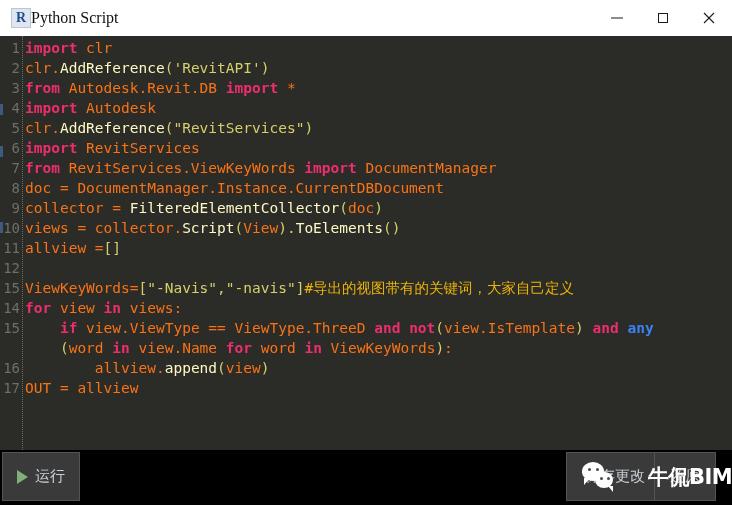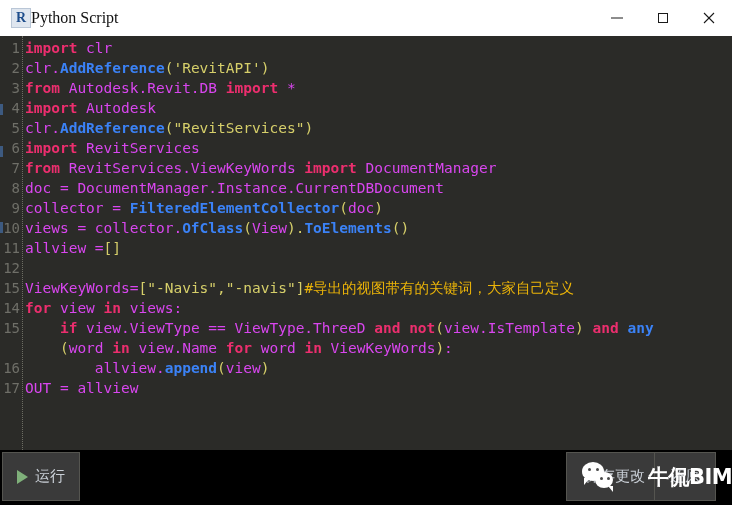--- a/index.html
+++ b/index.html
@@ -124,26 +124,26 @@
   }
   .code {
     padding-left: 5px;
     font-family: "DejaVu Sans Mono", "Liberation Mono", monospace;
     font-size: 14.5px;
     line-height: 20px;
     color: #e4e4dc;
     white-space: pre;
   }
   .kw  { color: #ec2e6e; font-weight: bold; }
-  .fn  { color: #3b82f6; font-weight: bold; }
+  .fn  { color: #fef9c3; font-weight: normal; }
   .bi  { color: #3b82f6; font-weight: bold; }
   .str { color: #d6cf6a; }
   .pun { color: #d6cf6a; }
   .cmt { color: #eab308; }
-  .pl  { color: #d946ef; }
+  .pl  { color: #f97316; }
 
   
   #bottombar {
     position: absolute;
     left: 0; top: 450px;
     width: 732px; height: 58px;
     background: #000000;
   }
   .btn {
     position: absolute;
@@ -263,21 +263,21 @@
     <div id="code-wrap">
         <div class="line"><div class="ln">1</div><div class="code"><span class="kw">import</span><span class="pl"> clr</span></div></div>
         <div class="line"><div class="ln">2</div><div class="code"><span class="pl">clr.</span><span class="fn">AddReference</span><span class="pun">(</span><span class="str">'RevitAPI'</span><span class="pun">)</span></div></div>
         <div class="line"><div class="ln">3</div><div class="code"><span class="kw">from</span><span class="pl"> Autodesk.Revit.DB </span><span class="kw">import</span><span class="pl"> *</span></div></div>
         <div class="line"><div class="ln">4</div><div class="code"><span class="kw">import</span><span class="pl"> Autodesk</span></div></div>
         <div class="line"><div class="ln">5</div><div class="code"><span class="pl">clr.</span><span class="fn">AddReference</span><span class="pun">(</span><span class="str">"RevitServices"</span><span class="pun">)</span></div></div>
         <div class="line"><div class="ln">6</div><div class="code"><span class="kw">import</span><span class="pl"> RevitServices</span></div></div>
         <div class="line"><div class="ln">7</div><div class="code"><span class="kw">from</span><span class="pl"> RevitServices.ViewKeyWords </span><span class="kw">import</span><span class="pl"> DocumentManager</span></div></div>
         <div class="line"><div class="ln">8</div><div class="code"><span class="pl">doc = DocumentManager.Instance.CurrentDBDocument</span></div></div>
         <div class="line"><div class="ln">9</div><div class="code"><span class="pl">collector = </span><span class="fn">FilteredElementCollector</span><span class="pun">(</span><span class="pl">doc</span><span class="pun">)</span></div></div>
-        <div class="line"><div class="ln">10</div><div class="code"><span class="pl">views = collector.</span><span class="fn">OfClass</span><span class="pun">(</span><span class="pl">View</span><span class="pun">).</span><span class="fn">ToElements</span><span class="pun">()</span></div></div>
+        <div class="line"><div class="ln">10</div><div class="code"><span class="pl">views = collector.</span><span class="fn">Script</span><span class="pun">(</span><span class="pl">View</span><span class="pun">).</span><span class="fn">ToElements</span><span class="pun">()</span></div></div>
         <div class="line"><div class="ln">11</div><div class="code"><span class="pl">allview =</span><span class="pun">[]</span></div></div>
         <div class="line"><div class="ln">12</div><div class="code"></div></div>
         <div class="line"><div class="ln">15</div><div class="code"><span class="pl">ViewKeyWords=</span><span class="pun">[</span><span class="str">"-Navis"</span><span class="pun">,</span><span class="str">"-navis"</span><span class="pun">]</span><span class="cmt">#导出的视图带有的关键词，大家自己定义</span></div></div>
         <div class="line"><div class="ln">14</div><div class="code"><span class="kw">for</span><span class="pl"> view </span><span class="kw">in</span><span class="pl"> views:</span></div></div>
         <div class="line"><div class="ln">15</div><div class="code"><span class="pl">    </span><span class="kw">if</span><span class="pl"> view.ViewType == ViewType.ThreeD </span><span class="kw">and</span><span class="pl"> </span><span class="kw">not</span><span class="pun">(</span><span class="pl">view.IsTemplate</span><span class="pun">)</span><span class="pl"> </span><span class="kw">and</span><span class="pl"> </span><span class="bi">any</span></div></div>
         <div class="line"><div class="ln"></div><div class="code"><span class="pl">    </span><span class="pun">(</span><span class="pl">word </span><span class="kw">in</span><span class="pl"> view.Name </span><span class="kw">for</span><span class="pl"> word </span><span class="kw">in</span><span class="pl"> ViewKeyWords</span><span class="pun">)</span><span class="pl">:</span></div></div>
         <div class="line"><div class="ln">16</div><div class="code"><span class="pl">        allview.</span><span class="fn">append</span><span class="pun">(</span><span class="pl">view</span><span class="pun">)</span></div></div>
         <div class="line"><div class="ln">17</div><div class="code"><span class="pl">OUT = allview</span></div></div>
       </div>
   </div>

